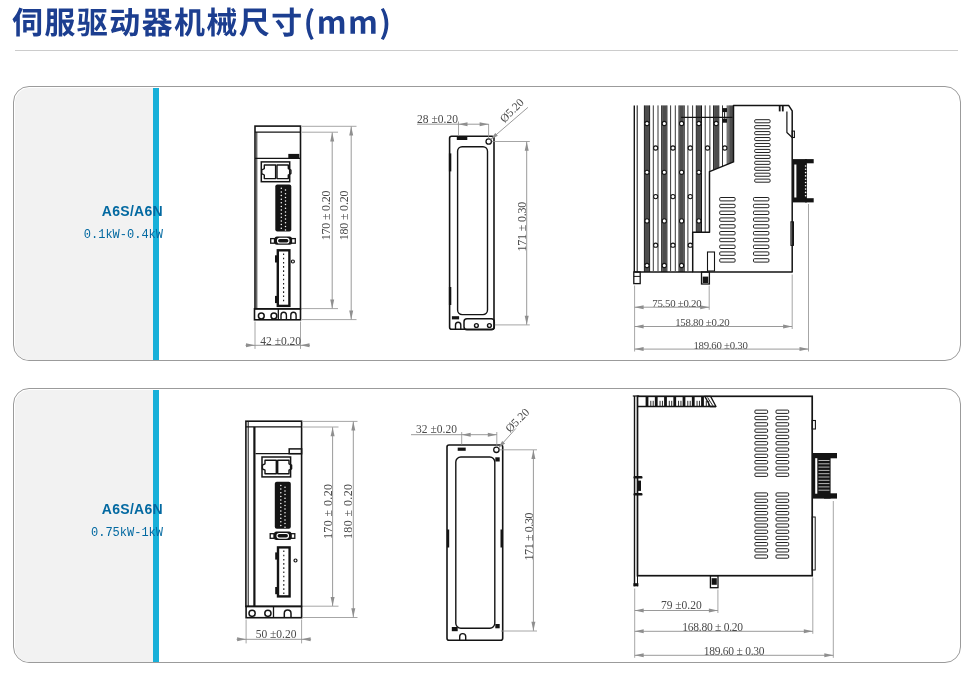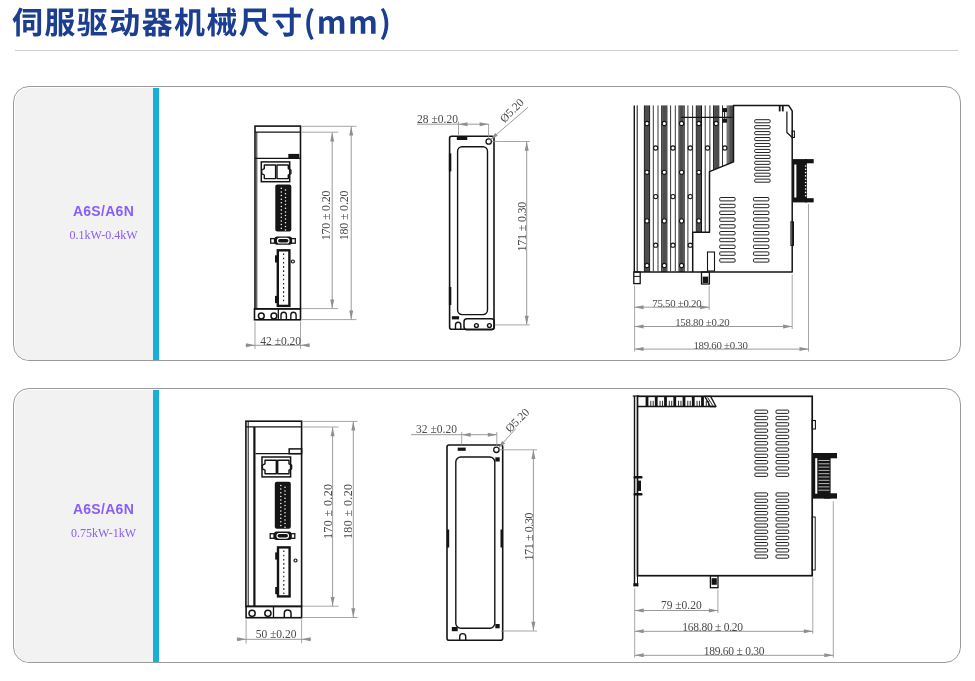--- a/index.html
+++ b/index.html
@@ -7,23 +7,23 @@
 .rule{position:absolute;left:15px;top:50px;width:943px;height:1px;background:#cccccc}
 .panel{position:absolute;left:13px;width:948px;height:275px;border:1.6px solid #9b9b9b;border-radius:16px;background:#fff;box-sizing:border-box}
 .p1{top:86px}
 .p2{top:388px}
 .plabel{position:absolute;left:14.5px;width:138px;background:#f2f2f2;border-radius:14.5px 0 0 14.5px}
 .pl1{top:87.5px;height:272px}
 .pl2{top:389.5px;height:272px}
 .cyan{position:absolute;left:152.5px;width:6px;background:#18b0d9}
 .c1{top:87.5px;height:272px}
 .c2{top:389.5px;height:272px}
-.lt{position:absolute;left:34px;width:139px;text-align:center;color:#8b5cf6}
+.lt{position:absolute;left:24px;width:139px;text-align:right;color:#0369a1}
 .lt b{font-size:14px;letter-spacing:0.3px}
-.lm{font-family:Liberation Serif, serif;font-size:12px}
+.lm{font-family:Liberation Mono, monospace;font-size:12px}
 svg.ov{position:absolute;left:0;top:0}
 </style>
 </head>
 <body>
 <div class="rule"></div>
 <div class="panel p1"></div>
 <div class="panel p2"></div>
 <div class="plabel pl1"></div>
 <div class="plabel pl2"></div>
 <div class="cyan c1"></div>

